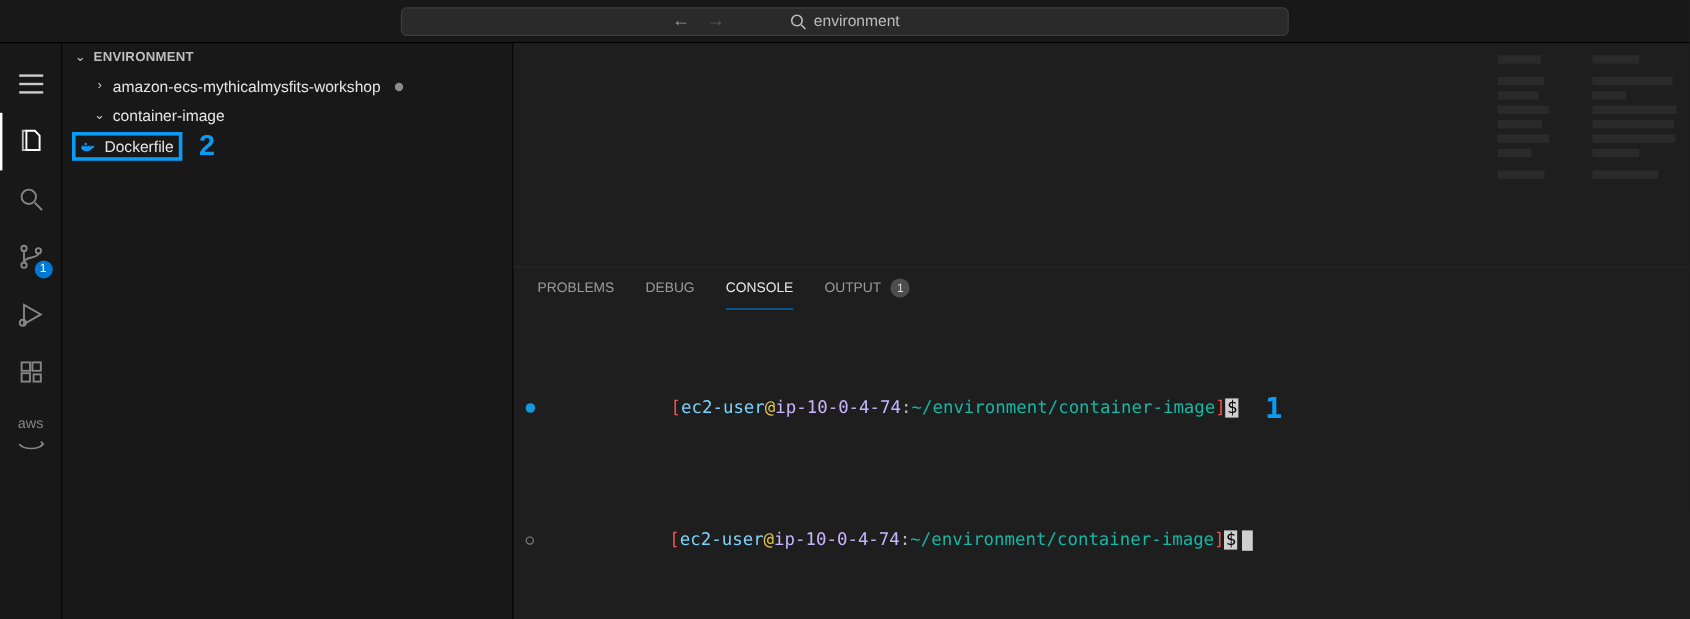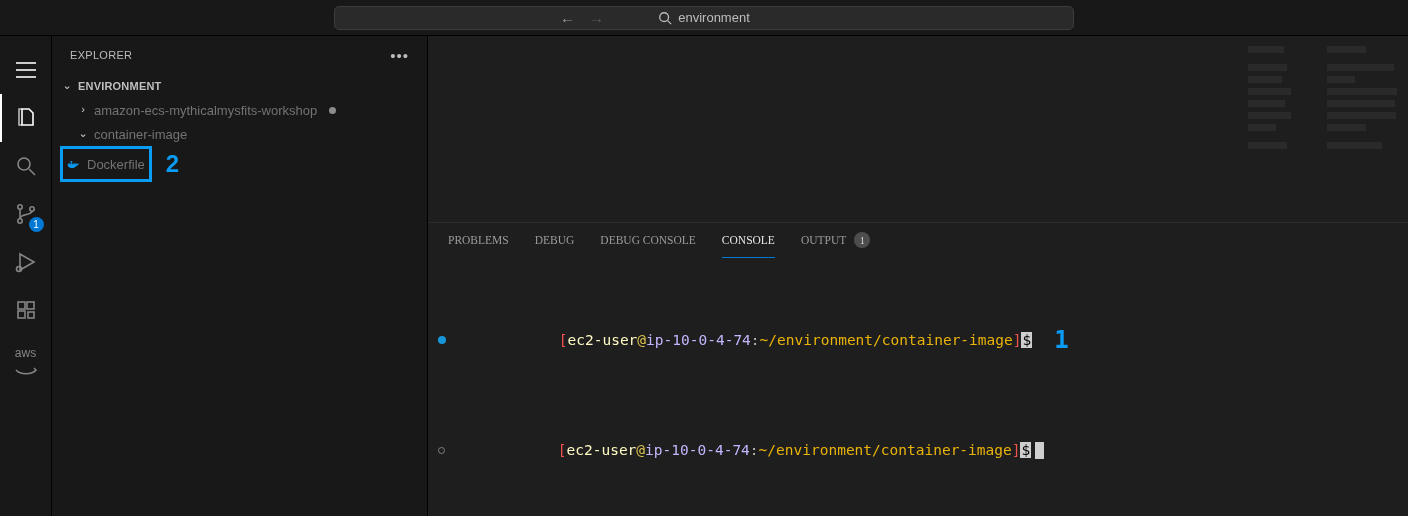--- a/index.html
+++ b/index.html
@@ -26,53 +26,53 @@
   .hamburger { width:20px; height:16px; display:flex; flex-direction:column; justify-content:space-between; }
   .hamburger span { height:2px; background:#cccccc; }
 
   
   .sidebar { width:376px; background:#181818; display:flex; flex-direction:column; border-right:1px solid #000; }
   .sidebar-header { height:38px; display:flex; align-items:center; justify-content:space-between; padding:0 18px; color:#bbbbbb; font-size:11px; letter-spacing:0.3px; }
   .sidebar-header .dots { letter-spacing:1px; font-size:15px; color:#bbbbbb; cursor:pointer; }
   .tree { font-size:13px; color:#cccccc; }
   .tree-row { display:flex; align-items:center; height:24px; padding-left:8px; cursor:pointer; white-space:nowrap; }
   .tw { width:14px; text-align:center; font-size:11px; color:#cccccc; margin-right:4px; transform:translateY(-1px); }
-  .tree-label { color:#737373; }
+  .tree-label { color:#e5e5e5; }
   .section-title { color:#bfbfbf; font-size:11px; font-weight:600; letter-spacing:0.2px; }
   .modified-dot { width:7px; height:7px; border-radius:50%; background:#8c8c8c; margin-left:12px; }
-  .highlight-box { border:3px solid #0a9bf5; padding:0 4px; display:inline-flex; align-items:center; height:36px; margin-left:2px; }
+  .highlight-box { border:3px solid #0a9bf5; padding:0 4px; display:inline-flex; align-items:center; height:24px; margin-left:2px; }
   .docker-icon { width:14px; height:14px; margin-right:6px; }
   .annotation-2 { color:#0a9bf5; font-weight:700; font-size:24px; margin-left:14px; }
 
   
   .right { flex:1; display:flex; flex-direction:column; background:#1e1e1e; min-width:0; }
   .editor-area { flex:1; position:relative; background:#1e1e1e; }
   .minimap { position:absolute; top:10px; right:10px; width:150px; height:130px; display:flex; gap:8px; opacity:0.45; }
   .minimap .col { flex:1; display:flex; flex-direction:column; gap:5px; }
   .minimap .ln { height:7px; background:#3a3a3a; }
 
   
   .panel { height:294px; display:flex; flex-direction:column; border-top:1px solid #2b2b2b; }
   .panel-tabs { display:flex; align-items:center; height:34px; padding-left:20px; gap:26px; font-size:11.5px; color:#9b9b9b; }
-  .panel-tab { display:flex; align-items:center; gap:8px; cursor:pointer; height:34px;font-family:Liberation Serif, serif; }
+  .panel-tab { display:flex; align-items:center; gap:8px; cursor:pointer; height:34px; }
   .panel-tab.active { color:#e7e7e7; position:relative; }
   .panel-tab.active::after { content:""; position:absolute; left:0; right:0; bottom:-1px; height:1px; background:#0078d4; }
   .panel-tab .count-badge { background:#4d4d4d; color:#dcdcdc; border-radius:9px; font-size:10px; min-width:16px; height:16px; display:flex; align-items:center; justify-content:center; }
 
   .terminal { flex:1; padding:6px 10px 10px 10px; font-family:"Consolas","Menlo",monospace; font-size:14.5px; line-height:22px; white-space:pre; overflow:hidden; }
   .term-line { display:flex; align-items:center; gap:4px; }
   .bullet { width:8px; height:8px; border-radius:50%; margin-right:4px; }
   .bullet.filled { background:#1596db; }
   .bullet.hollow { border:1.5px solid #808080; width:7px; height:7px; }
   .p-br  { color:#f0524f; }   
-  .p-usr { color:#fef9c3;text-align:right; }   
+  .p-usr { color:#7dd3fc;text-align:right; }   
   .p-at  { color:#e0c64f; }   
   .p-host{ color:#c4b5fd; }
   .p-col { color:#bcbcbc; }
-  .p-path{ color:#eab308; }
+  .p-path{ color:#14b8a6; }
   .p-doll{ background:#cfcfcf; color:#000; padding:0 1px; }
   .cmd-box { border:3px solid #0a9bf5; padding:0 2px; color:#fff; display:inline-block; line-height:18px; }
   .annotation-1 { color:#0a9bf5; font-weight:700; font-size:24px; margin-left:18px; }
   .cursor-blk { display:inline-block; width:9px; height:17px; background:#cfcfcf; vertical-align:middle; }
 
   svg { display:block; }
 </style>
 </head>
 <body>
 
@@ -141,24 +141,20 @@
         <span>aws</span>
         <svg viewBox="0 0 24 8" width="24" height="7" fill="none" stroke="#858585" stroke-width="1.4">
             <path d="M2 2c4 5 16 5 20 0"></path>
             <path d="M20 0l2 2-2 2"></path>
           </svg>
       </div>
     </div>
   </div>
 
   <div class="sidebar">
-    <div class="sidebar-header">
-      <span>EXPLORER</span>
-      <span class="dots">•••</span>
-    </div>
     <div class="tree">
       <div class="tree-row" style="padding-left:8px">
         <span class="tw">⌄</span>
         <span class="tree-label section-title">ENVIRONMENT</span>
       </div>
       <div class="tree-row" style="padding-left:24px">
         <span class="tw">›</span>
         <span class="tree-label">amazon-ecs-mythicalmysfits-workshop</span>
         <span class="modified-dot"></span>
       </div>
@@ -211,23 +207,20 @@
     </div>
 
     <div class="panel">
       <div class="panel-tabs">
         <div class="panel-tab">
             <span>PROBLEMS</span>
           </div>
         <div class="panel-tab">
             <span>DEBUG</span>
           </div>
-        <div class="panel-tab">
-            <span>DEBUG CONSOLE</span>
-          </div>
         <div class="panel-tab active">
             <span>CONSOLE</span>
           </div>
         <div class="panel-tab">
           <span>OUTPUT</span>
           <span class="count-badge">1</span>
         </div>
       </div>
 
       <div class="terminal">

